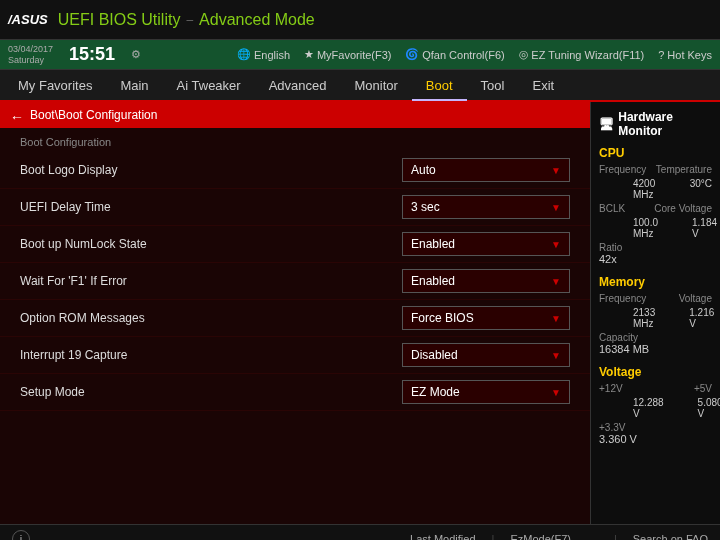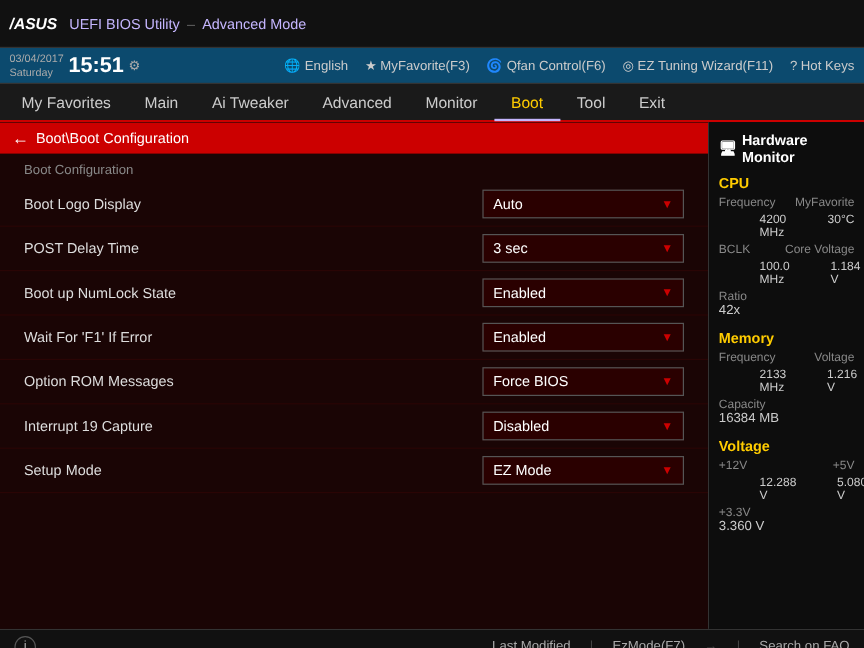--- a/index.html
+++ b/index.html
@@ -23,32 +23,33 @@
       border-bottom: 1px solid #333;
     }
     .asus-logo {
       color: #fff;
       font-weight: bold;
       font-size: 13px;
       margin-right: 10px;
       font-style: italic;
     }
     .bios-title {
-      color: #c4b5fd;
-      font-size: 12px;
+      color: #84cc16;
+      font-size: 16px;
     }
 
     
     .info-bar {
-      background: #0c4a6e;
+      background: #14532d;
       display: flex;
       align-items: center;
       padding: 2px 8px;
       height: 30px;
       border-bottom: 1px solid #333;
+      gap: 12px;
     }
     .datetime {
       display: flex;
       flex-direction: column;
       color: #aaa;
       font-size: 9px;
       line-height: 1.2;
     }
     .time-display {
       color: #fff;
@@ -309,21 +310,21 @@
 
       <div class="setting-row">
         <span class="setting-label">Boot Logo Display</span>
         <div class="setting-dropdown">
           <span>Auto</span>
           <span class="dropdown-arrow">▼</span>
         </div>
       </div>
 
       <div class="setting-row">
-        <span class="setting-label">POST Delay Time</span>
+        <span class="setting-label">UEFI Delay Time</span>
         <div class="setting-dropdown">
           <span>3 sec</span>
           <span class="dropdown-arrow">▼</span>
         </div>
       </div>
 
       <div class="setting-row">
         <span class="setting-label">Boot up NumLock State</span>
         <div class="setting-dropdown">
           <span>Enabled</span>
@@ -369,21 +370,21 @@
   <div class="right-panel">
     <div class="hw-title">
       <span>🖥</span>
       <span>Hardware Monitor</span>
     </div>
 
     <div class="hw-section">
       <div class="hw-section-title">CPU</div>
       <div class="hw-row">
         <span class="hw-label">Frequency</span>
-        <span class="hw-label">MyFavorite</span>
+        <span class="hw-label">Temperature</span>
       </div>
       <div class="hw-row">
         <span class="hw-value">4200 MHz</span>
         <span class="hw-value">30°C</span>
       </div>
       <div class="hw-row">
         <span class="hw-label">BCLK</span>
         <span class="hw-label">Core Voltage</span>
       </div>
       <div class="hw-row">

